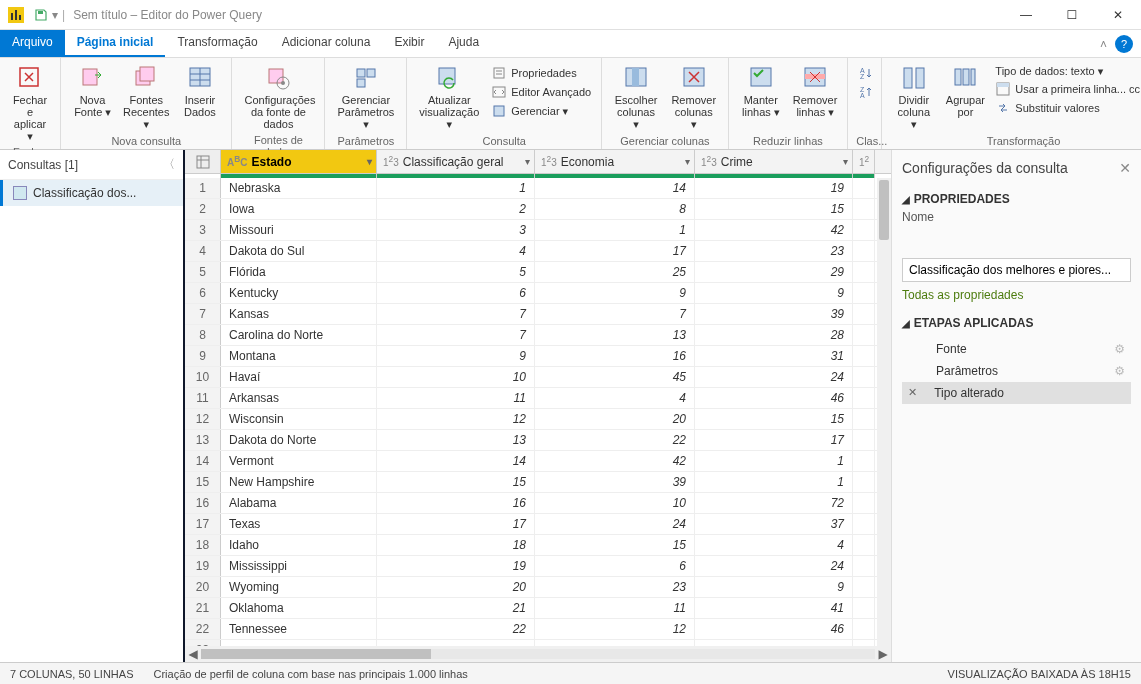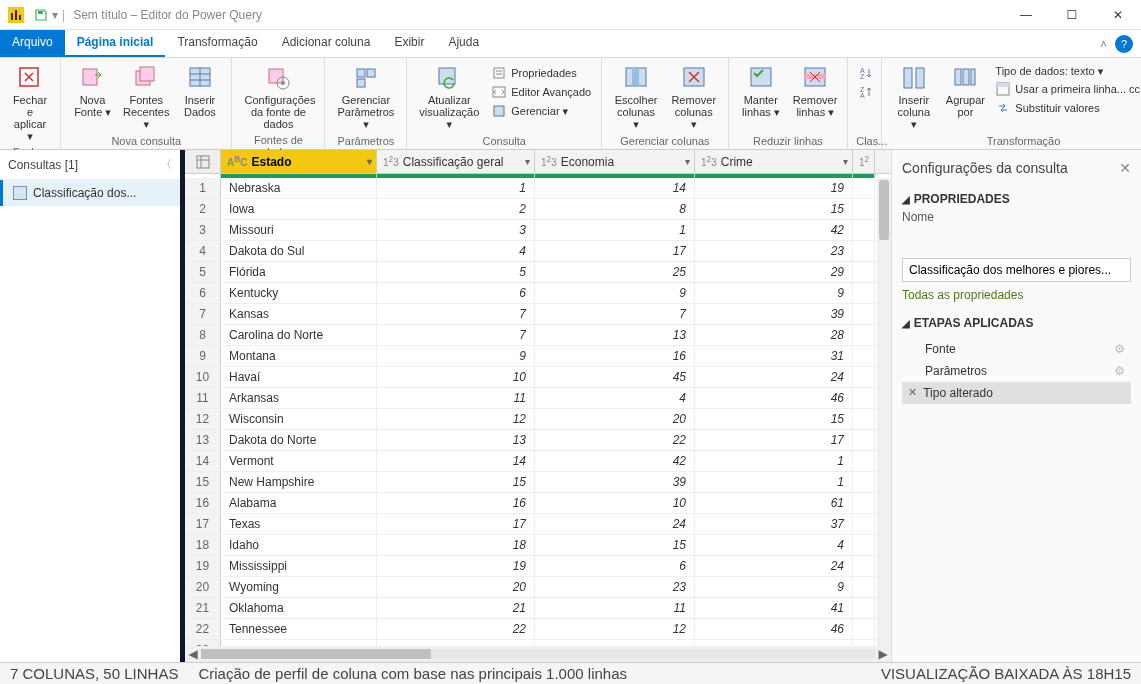--- a/index.html
+++ b/index.html
@@ -21,21 +21,21 @@
 .ribbon-group { border-right:1px solid #ddd; padding: 4px 8px 0 8px; display:flex; flex-direction:column;}
 .ribbon-group .items { display:flex; flex:1; gap:6px; align-items:flex-start;}
 .ribbon-group .group-label { text-align:center; color:#666; font-size:11px; padding:2px 0;}
 .ribbon-btn { display:flex; flex-direction:column; align-items:center; padding:2px 4px; cursor:pointer; min-width:44px;}
 .ribbon-btn .icn { width:28px; height:28px; display:flex; align-items:center; justify-content:center; margin-bottom:2px;}
 .ribbon-btn .lbl { text-align:center; font-size:11px; line-height:12px; color:#333; max-width:68px;}
 .ribbon-stack { display:flex; flex-direction:column; gap:1px; justify-content:flex-start; padding-top:2px;}
 .ribbon-stack .row { display:flex; align-items:center; gap:4px; font-size:11px; cursor:pointer; padding:1px 2px; white-space:nowrap; color:#333;}
 .ribbon-stack .row .sicn { width:16px; height:16px; display:inline-flex; align-items:center; justify-content:center;}
 .main { display:flex; height: 512px;}
-.queries-panel { width:185px; border-right:5px solid #0f172a; background:#fff; display:flex; flex-direction:column;}
+.queries-panel { width:185px; border-right:2px solid #0f172a; background:#fff; display:flex; flex-direction:column;}
 .queries-header { display:flex; align-items:center; padding:6px 8px; border-bottom:1px solid #eee; color:#444;}
 .queries-header .chev { margin-left:auto; color:#888;}
 .query-item { display:flex; align-items:center; gap:6px; padding:6px 10px; cursor:pointer; background:#e6f0f7; border-left:3px solid #0078d4;}
 .query-item .qicn { width:14px; height:14px; background:#d0e8f0; border:1px solid #88b;}
 .grid-area { flex:1; display:flex; flex-direction:column; overflow:hidden; background:#fff;}
 .grid-header { display:flex; height:24px; border-bottom:1px solid #ccc; background:#f3f3f3;}
 .grid-header .corner { width:36px; border-right:1px solid #ccc; background:#eee; display:flex; align-items:center; justify-content:center;}
 .grid-header .col { border-right:1px solid #ccc; display:flex; align-items:center; padding:0 6px; font-size:12px; position:relative;}
 .grid-header .col .type-icn { color:#888; font-size:10px; margin-right:4px;}
 .grid-header .col .dd { position:absolute; right:4px; color:#666; font-size:10px;}
@@ -61,25 +61,25 @@
 .scroll-h .thumb { position:absolute; left:0; width:230px; height:10px; background:#c0c0c0;}
 .settings-panel { width:250px; border-left:1px solid #ddd; background:#fafafa; display:flex; flex-direction:column; padding:6px 10px;}
 .settings-header { display:flex; align-items:center; font-size:14px; color:#444; padding:4px 0 8px;}
 .settings-header .close { margin-left:auto; color:#888; cursor:pointer;}
 .sect-title { font-weight:600; font-size:12px; color:#333; margin:8px 0 4px; display:flex; align-items:center; gap:4px;}
 .sect-title .caret { font-size:10px;}
 .field-label { font-size:12px; color:#555; margin-bottom:2px;}
 .name-input { width:100%; padding:4px 6px; border:1px solid #ccc; background:#fff; font-size:12px;margin-top:32px;}
 .link { color:#4d7c0f; font-size:12px; cursor:pointer; margin-top:6px; display:inline-block;}
 .steps { margin-top:4px;}
-.step { display:flex; align-items:flex-start; padding:4px 6px; font-size:12px; cursor:pointer;}
+.step { display:flex; align-items:flex-start; padding:4px 6px; font-size:12px; cursor:pointer;gap:11px;}
 .step .gear { margin-left:auto; color:#bbb;}
 .step.selected { background:#e0e0e0;}
 .step .xicn { margin-right:6px; color:#666; font-size:11px;}
-.statusbar { height:22px; border-top:1px solid #ccc; background:#f5f5f5; display:flex; align-items:center; padding:7px 10px; font-size:15px; color:#444;}
+.statusbar { height:22px; border-top:1px solid #ccc; background:#f5f5f5; display:flex; align-items:center; padding:7px 10px; font-size:11px; color:#444;}
 .statusbar .right { margin-left:auto;}
 svg { display:block;}
 </style>
 </head>
 <body>
 
 <div class="titlebar">
   <div class="app-icon">
     <svg width="12" height="12">
         <rect x="1" y="4" width="2" height="7" fill="#333"></rect>
@@ -319,21 +319,21 @@
 
   <div class="ribbon-group">
     <div class="items">
       <div class="ribbon-btn">
         <div class="icn">
             <svg width="26" height="26">
               <rect x="3" y="3" width="8" height="20" fill="#cde" stroke="#57a"></rect>
               <rect x="15" y="3" width="8" height="20" fill="#cde" stroke="#57a"></rect>
             </svg>
           </div>
-        <div class="lbl">Inserir coluna ▾</div>
+        <div class="lbl">Dividir coluna ▾</div>
       </div>
       <div class="ribbon-btn">
         <div class="icn">
             <svg width="26" height="26">
               <rect x="3" y="4" width="6" height="16" fill="#cde" stroke="#57a"></rect>
               <rect x="11" y="4" width="6" height="16" fill="#cde" stroke="#57a"></rect>
               <rect x="19" y="4" width="4" height="16" fill="#cde" stroke="#57a"></rect>
             </svg>
           </div>
         <div class="lbl">Agrupar por</div>
@@ -548,21 +548,21 @@
           <div class="cell col-w2 num">15</div>
           <div class="cell col-w3 num">39</div>
           <div class="cell col-w4 num">1</div>
           <div class="cell col-w5"></div>
         </div>
         <div class="grid-row">
           <div class="rownum">16</div>
           <div class="cell col-w1">Alabama</div>
           <div class="cell col-w2 num">16</div>
           <div class="cell col-w3 num">10</div>
-          <div class="cell col-w4 num">61</div>
+          <div class="cell col-w4 num">72</div>
           <div class="cell col-w5"></div>
         </div>
         <div class="grid-row">
           <div class="rownum">17</div>
           <div class="cell col-w1">Texas</div>
           <div class="cell col-w2 num">17</div>
           <div class="cell col-w3 num">24</div>
           <div class="cell col-w4 num">37</div>
           <div class="cell col-w5"></div>
         </div>

